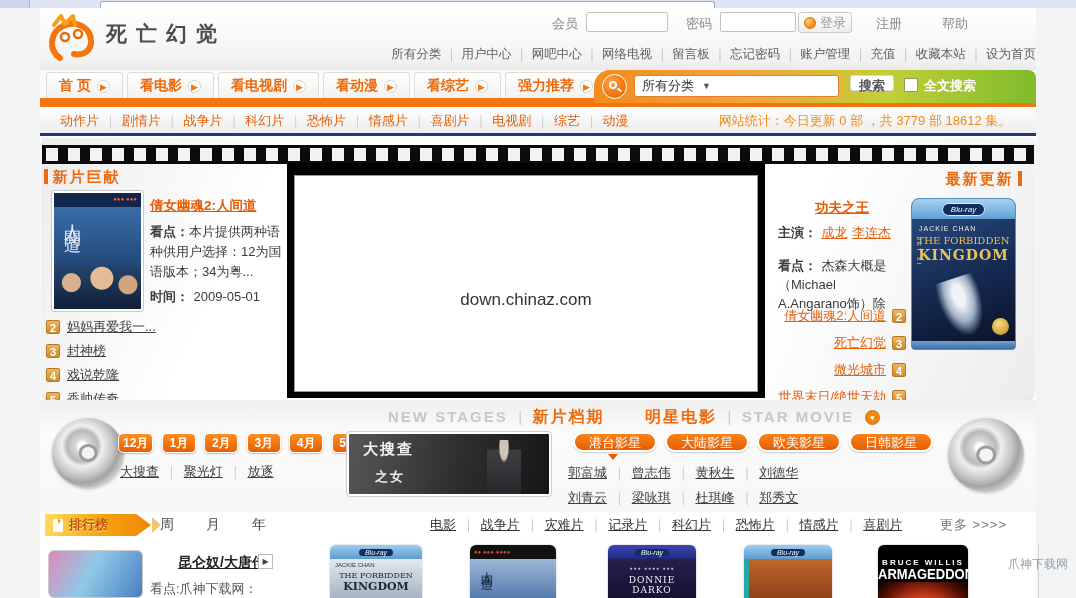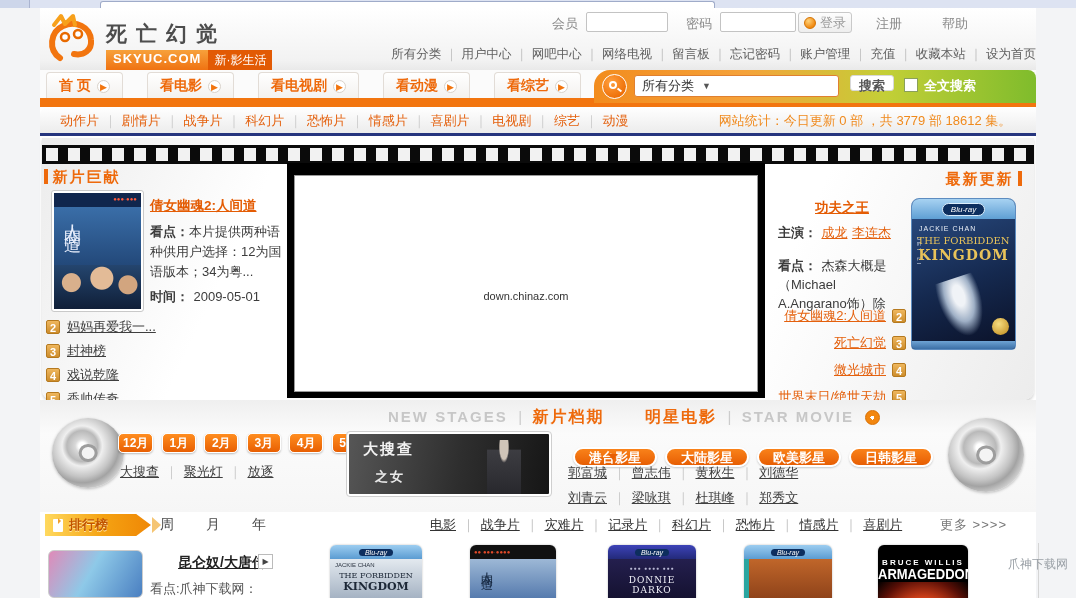--- a/index.html
+++ b/index.html
@@ -41,21 +41,21 @@
   .plain-link { color:#8a8a8a; text-decoration:none; font-size:13px; }
 
   
   .util-nav { left:400px; top:46px; width:636px; height:18px; display:flex; justify-content:flex-end;
               font-size:12.5px; color:#5f5f5f; white-space:nowrap; }
   .util-nav a { color:#5f5f5f; text-decoration:none; }
   .util-nav a + a::before { content:"｜"; color:#b9b9b9; margin:0 4px; }
 
   
   .nav-row { left:40px; top:70px; width:996px; height:30px; background:#fbfbfb; }
-  .tabs { position:absolute; left:6px; top:2px; display:flex; gap:24px; }
+  .tabs { position:absolute; left:6px; top:2px; display:flex; gap:4px; }
   .tab { height:27px; border:1px solid #e2dcd6; border-bottom:none; border-radius:4px 4px 0 0;
          background:linear-gradient(180deg,#ffffff,#f3f1ee); display:flex; align-items:center; gap:6px;
          padding:0 12px; color:#ee6a0c; font-weight:bold; font-size:14px; cursor:pointer; }
   .circ-arrow { width:13px; height:13px; border-radius:50%; border:1px solid #d9d2ca; background:#fff;
                 color:#f2750f; font-size:9px; line-height:12px; text-align:center; }
   .orange-bar { left:40px; top:98px; width:996px; height:9px; background:#f2750f; }
 
   
   .search-zone { left:594px; top:70px; width:442px; height:33px; border-radius:16px 8px 0 0;
                  background:linear-gradient(90deg,#f28c1e 0%,#f5a23a 34%,#c3cf37 66%,#7fbc2c 100%); z-index:3; }
@@ -88,21 +88,21 @@
                 background:linear-gradient(115deg,#ececec 0%,#ffffff 22%,#ffffff 72%,#ececec 100%);
                 border-radius:0 0 10px 10px; box-shadow:0 2px 3px rgba(0,0,0,.18); }
   .filmstrip { left:42px; top:145px; width:992px; height:19px; background:#0b0b0b; }
   .strip-holes { position:absolute; left:4px; right:4px; top:3px; bottom:3px;
                  background:repeating-linear-gradient(90deg,#f2f2f2 0 12px,#0b0b0b 12px 22px); }
 
   
   .flash-box { left:287px; top:163px; width:478px; height:235px; background:#000; z-index:4; }
   .flash-inner { position:absolute; left:7px; right:7px; top:12px; bottom:6px; background:#fff;
                  border:1px solid #9a9a9a; }
-  .flash-text { position:absolute; left:0; right:0; top:53%; text-align:center; font-size:11px; color:#333; }
+  .flash-text { position:absolute; left:0; right:0; top:53%; text-align:center; font-size:17px; color:#333; }
 
   
   .sec-head { font-size:15px; font-weight:bold; color:#ee6a0c; letter-spacing:2px; }
   .head-bar { display:inline-block; width:4px; height:15px; background:#ee6a0c; vertical-align:-2px; }
 
   
   .poster-frame { border:1px solid #c9c9c9; background:#fff; padding:2px; border-radius:3px; }
   .poster-qn { width:100%; height:100%; background:linear-gradient(180deg,#10264d 0 12%,#3a6ea8 12%,#1d3f6e 75%,#0e2140 100%); position:relative; overflow:hidden; }
   .poster-qn .vtext { position:absolute; left:8px; top:18px; writing-mode:vertical-rl; color:#e8eefc;
                       font-family:"DejaVu Serif","Liberation Serif",serif; font-size:17px; letter-spacing:6px; }
@@ -165,22 +165,22 @@
   .gray-links a + a::before { content:"｜"; color:#c4c4c4; margin:0 6px; text-decoration:none; display:inline-block; }
   .banner { border:2px solid #fff; outline:1px solid #cfcfcf; border-radius:3px;
             background:linear-gradient(100deg,#565656 0%,#2e2e2e 55%,#161616 100%); overflow:hidden; }
   .banner .bt1 { position:absolute; left:14px; top:6px; color:#f2f2f2; font-size:15px; font-weight:bold; letter-spacing:2px; }
   .banner .bt2 { position:absolute; left:26px; top:34px; color:#e8e8e8; font-size:13px; font-weight:bold; letter-spacing:2px; }
   .banner .fig { position:absolute; right:28px; top:6px; width:34px; height:58px;
                  background:radial-gradient(ellipse at 50% 12%, #cfc4b8 0 17%, transparent 22%),
                             linear-gradient(180deg, transparent 16%, #3d3d42 17%, #26262b 100%); border-radius:4px; }
   .star-tab { position:absolute; height:20px; border-radius:10px; border:2px solid #fff;
               background:linear-gradient(180deg,#f9821a,#e75e03); box-shadow:0 1px 2px rgba(0,0,0,.2);
-              color:#fff; font-weight:bold; font-size:13px; text-align:right; line-height:17px;
-              padding:0 14px; cursor:pointer; white-space:nowrap;margin-top:15px; }
+              color:#fff; font-weight:normal; font-size:13px; text-align:right; line-height:17px;
+              padding:0 14px; cursor:pointer; white-space:nowrap; }
   .tab-pointer { position:absolute; width:0; height:0; border-left:5px solid transparent; border-right:5px solid transparent;
                  border-top:6px solid #e75e03; }
 
   
   .rank-ribbon { left:45px; top:514px; width:106px; height:22px;
                  background:linear-gradient(90deg,#ffd95e,#f5a212 55%,#ef8705);
                  clip-path:polygon(0 0,86% 0,100% 50%,86% 100%,0 100%);
                  display:flex; align-items:center; gap:6px; padding-left:8px; cursor:pointer; }
   .doc-icon { width:10px; height:13px; background:#fff; border-radius:1px; position:relative; }
   .doc-icon::after { content:""; position:absolute; right:-1px; top:-1px; border:3px solid transparent;
@@ -227,24 +227,20 @@
   <div class="abs header-band"></div>
 
   <div class="abs logo-wrap">
     <svg width="58" height="56" viewBox="0 0 58 56" style="position:absolute;left:0;top:0;">
       <path d="M16 46 C4 38 6 20 19 14 C32 8 46 15 47 28 C48 38 40 44 30 42" fill="none" stroke="#f2750f" stroke-width="6" stroke-linecap="round"></path>
       <path d="M10 13 L17 4 L21 12 L29 4 L31 13" fill="none" stroke="#f7a01b" stroke-width="4" stroke-linecap="round" stroke-linejoin="round"></path>
       <circle cx="21" cy="25" r="4" fill="#fff" stroke="#e86a00" stroke-width="2.5"></circle>
       <circle cx="34" cy="22" r="4" fill="#fff" stroke="#e86a00" stroke-width="2.5"></circle>
     </svg>
     <div class="logo-title">死亡幻觉</div>
-    <div class="logo-badges">
-      <span class="badge-domain">SKYUC.COM</span>
-      <span class="badge-tagline">新·影生活</span>
-    </div>
   </div>
 
   <div class="abs login-row">
     <span class="lbl" style="left:12px;">会员</span>
     <input class="mini-input" style="left: 46px; width: 82px;">
     <span class="lbl" style="left:146px;">密码</span>
     <input class="mini-input" type="password" style="left: 180px; width: 76px;">
     <div class="login-btn">
       <span class="login-dot"></span>
       <span>登录</span>

